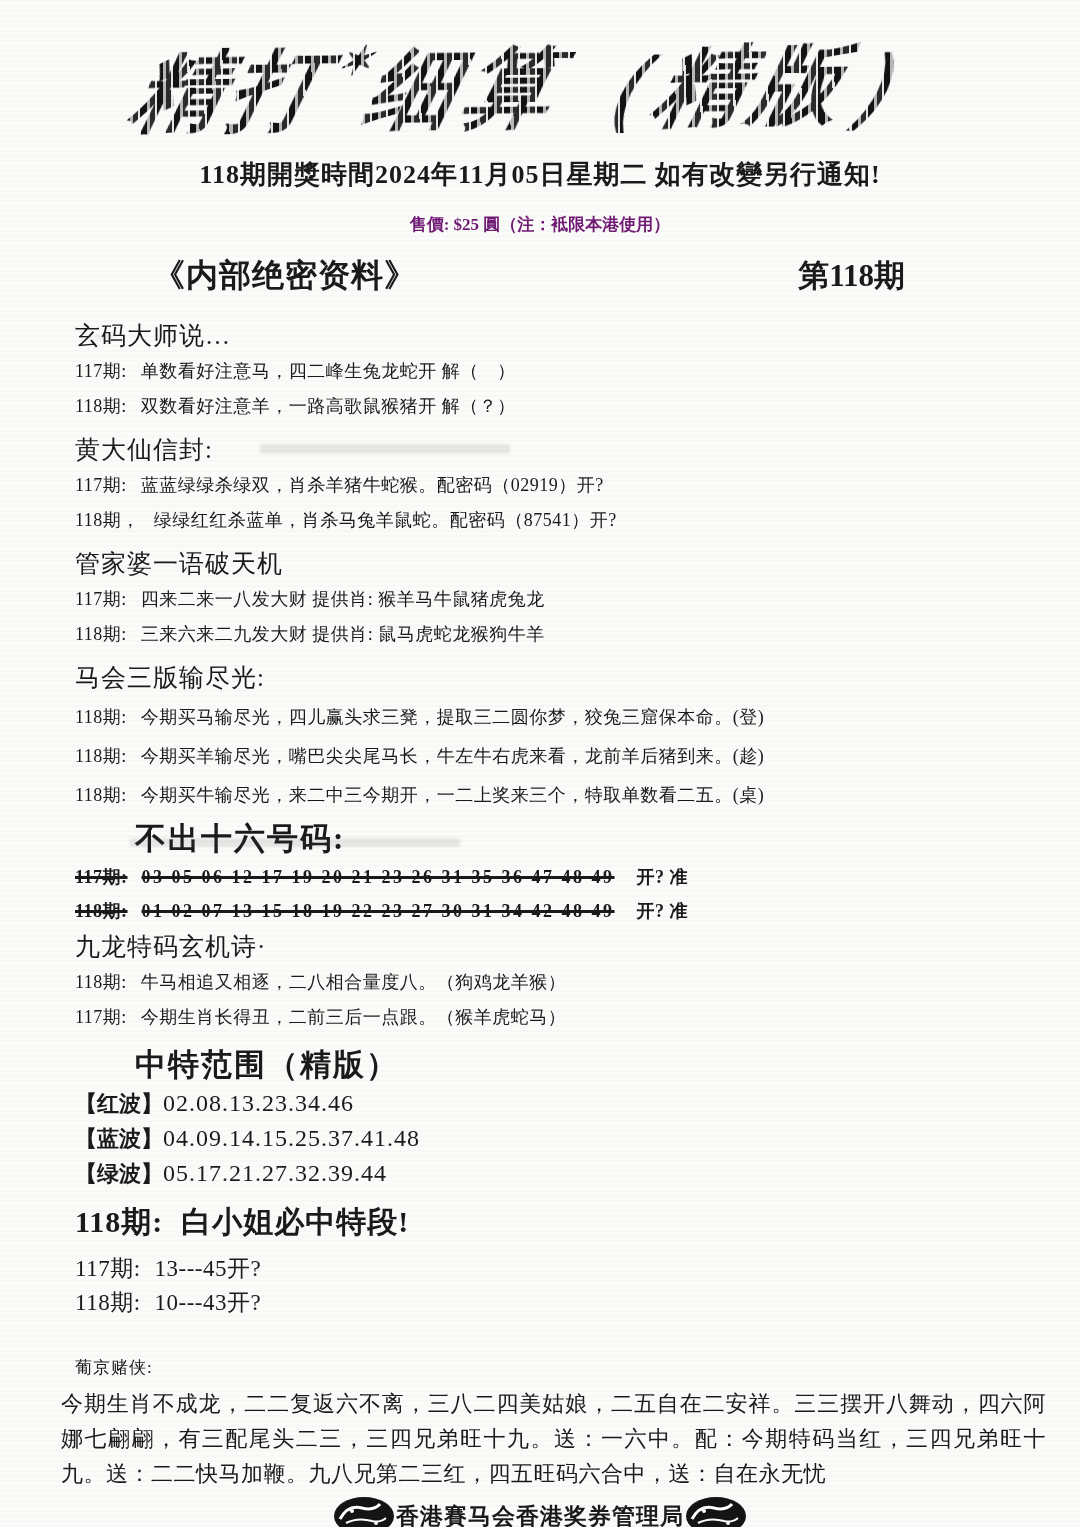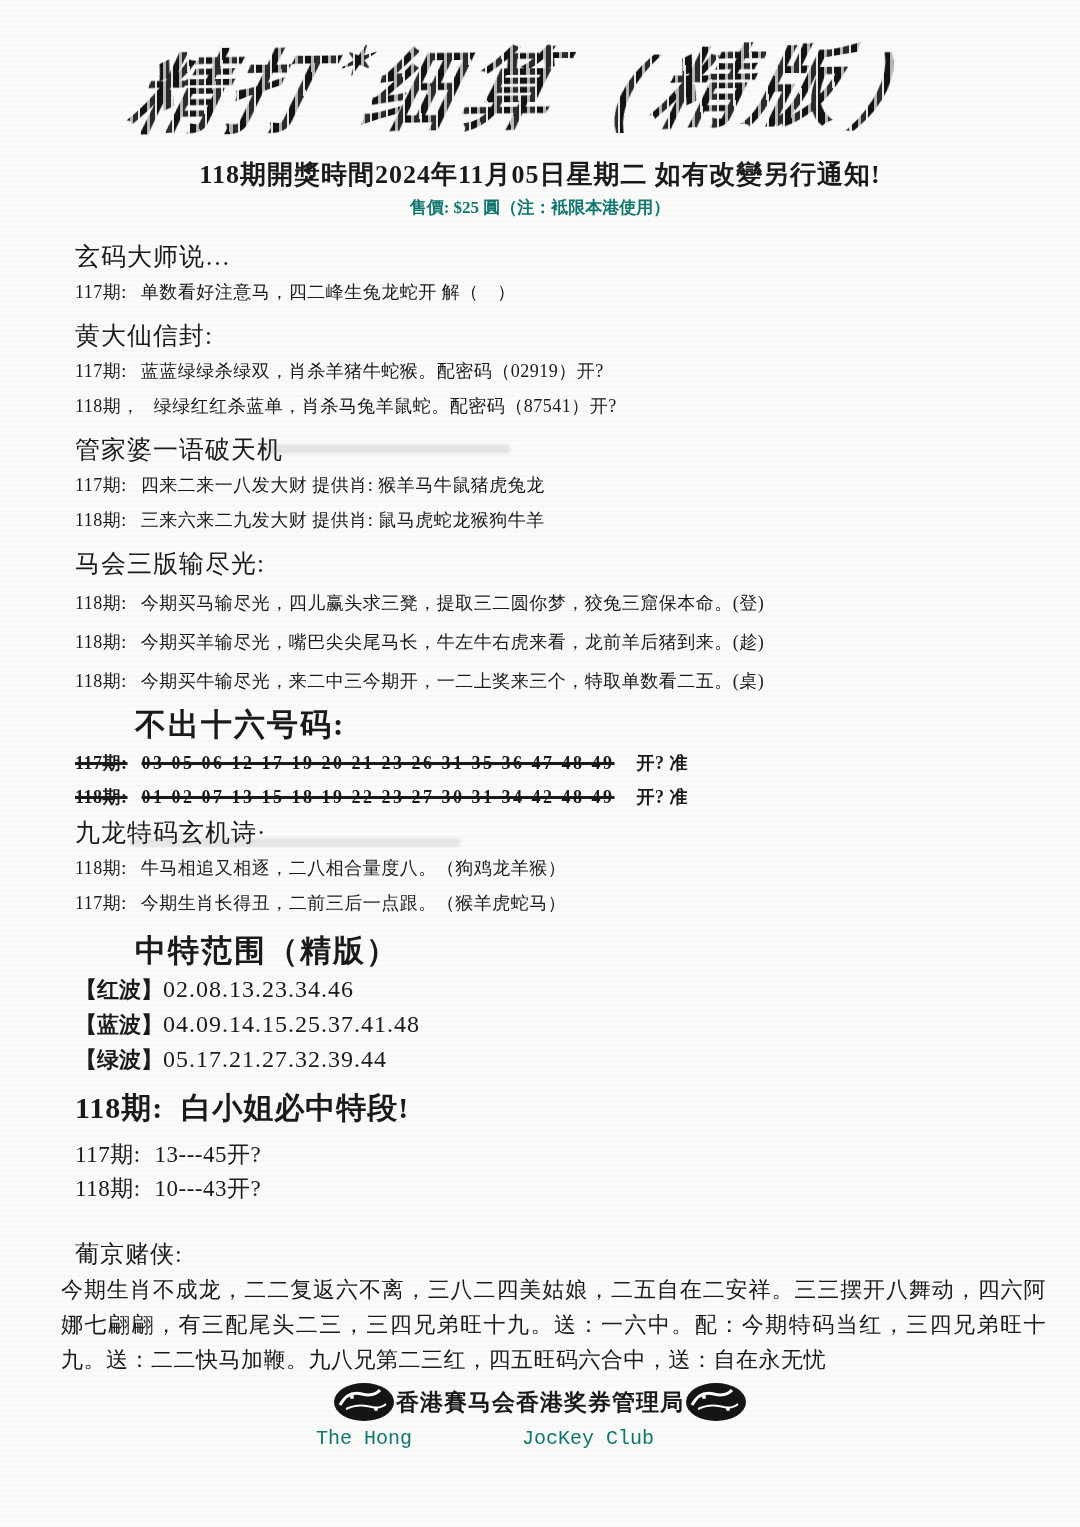--- a/index.html
+++ b/index.html
@@ -18,21 +18,21 @@
     font-size:88px;line-height:124px;font-weight:700;font-style:italic;
     letter-spacing:8px;color:#161616;
     transform:skewX(-14deg) rotate(-.6deg);
     -webkit-mask-image:repeating-linear-gradient(76deg, rgba(0,0,0,.95) 0 6px, rgba(0,0,0,.28) 6px 9px, rgba(0,0,0,.85) 9px 14px, rgba(0,0,0,.08) 14px 16px);
     mask-image:repeating-linear-gradient(76deg, rgba(0,0,0,.95) 0 6px, rgba(0,0,0,.28) 6px 9px, rgba(0,0,0,.85) 9px 14px, rgba(0,0,0,.08) 14px 16px);
     filter:blur(.4px) contrast(1.15);
     white-space:nowrap;
   }
   .cal .star{font-size:40px;position:relative;top:-44px;margin:0 4px;letter-spacing:0;}
   .draw-info{margin-top:2px;text-align:center;font-size:26px;line-height:34px;font-weight:700;letter-spacing:1px;}
-  .price{margin-top:5px;text-align:center;font-size:17px;line-height:22px;font-weight:700;color:#0f766e;}
+  .price{margin-top:22px;text-align:center;font-size:17px;line-height:22px;font-weight:700;color:#701a75;}
   .title-row{margin-top:18px;display:flex;justify-content:space-between;align-items:baseline;padding:0 100px 0 78px;}
   .doc-title{font-size:32px;font-weight:700;letter-spacing:1px;}
   .issue{font-size:31px;font-weight:600;}
 
   .sec{margin-top:12px;position:relative;}
   .h{font-size:25px;line-height:32px;font-weight:400;letter-spacing:1px;}
   .h-big{font-size:31px;line-height:40px;font-weight:700;margin-left:60px;letter-spacing:2px;}
   .line{font-size:18px;line-height:32px;margin-top:3px;letter-spacing:.5px;}
   .lb{margin-right:14px;}
   #sec-master{margin-top:22px;}
@@ -47,21 +47,21 @@
   .suffix{margin-left:22px;font-weight:600;}
   #sec-jiulong{margin-top:4px;}
   #sec-zhongte{margin-top:12px;}
   .wave{font-size:22px;line-height:33px;margin-top:2px;}
   .wave .wlb{font-weight:700;}
   .wave .wnum{font-size:24px;letter-spacing:1px;}
   #bai-line{margin-top:4px;font-size:30px;line-height:40px;font-weight:700;letter-spacing:1px;}
   #bai-line .lb{font-weight:600;margin-right:18px;}
   #sec-ranges .line{font-size:23px;line-height:30px;margin-top:4px;}
   #sec-pujing{margin-top:6px;}
-  #sec-pujing .h{font-size:24px;line-height:28px;margin-top:36px;}
+  #sec-pujing .h{font-size:17px;line-height:28px;margin-top:36px;}
   .para{margin-top:4px;margin-left:-14px;width:985px;font-size:22px;line-height:35px;text-align:justify;letter-spacing:.5px;}
 
   .footer{margin-top:4px;display:flex;justify-content:center;align-items:center;gap:0;}
   .org{font-size:23px;font-weight:700;letter-spacing:1px;}
   .logo{width:64px;height:42px;}
   .footer-en{margin-top:4px;display:flex;justify-content:center;gap:110px;transform:translateX(-55px);
     font-family:"Liberation Mono","DejaVu Sans Mono",monospace;font-size:20px;color:#0f766e;}
 
   
   .artifact{position:absolute;background:#555;opacity:.12;filter:blur(1.5px);border-radius:2px;}
@@ -72,24 +72,29 @@
 </head>
 <body>
 
 <div class="doc">
 
   <div class="cal"><span>精打</span><span class="star">✶</span><span>细算</span><span>（精版）</span></div>
 
   <div class="draw-info">118期開獎時間2024年11月05日星期二 如有改變另行通知!</div>
   <div class="price">售價: $25 圓（注：袛限本港使用）</div>
 
+  <div class="title-row">
+    <span class="doc-title">《内部绝密资料》</span>
+    <span class="issue">第118期</span>
+  </div>
 
   <div class="sec" id="sec-master">
     <div class="h">玄码大师说…</div>
     <div class="line"><span class="lb">117期:</span><span>单数看好注意马，四二峰生兔龙蛇开 解（　）</span></div>
+    <div class="line"><span class="lb">118期:</span><span>双数看好注意羊，一路高歌鼠猴猪开 解（？）</span></div>
   </div>
 
   <div class="sec" id="sec-huang">
     <div class="h">黄大仙信封:</div>
     <div class="line"><span class="lb">117期:</span><span>蓝蓝绿绿杀绿双，肖杀羊猪牛蛇猴。配密码（02919）开?</span></div>
     <div class="line"><span class="lb">118期，</span><span>绿绿红红杀蓝单，肖杀马兔羊鼠蛇。配密码（87541）开?</span></div>
   </div>
 
   <div class="sec" id="sec-guan">
     <div class="h">管家婆一语破天机</div>

